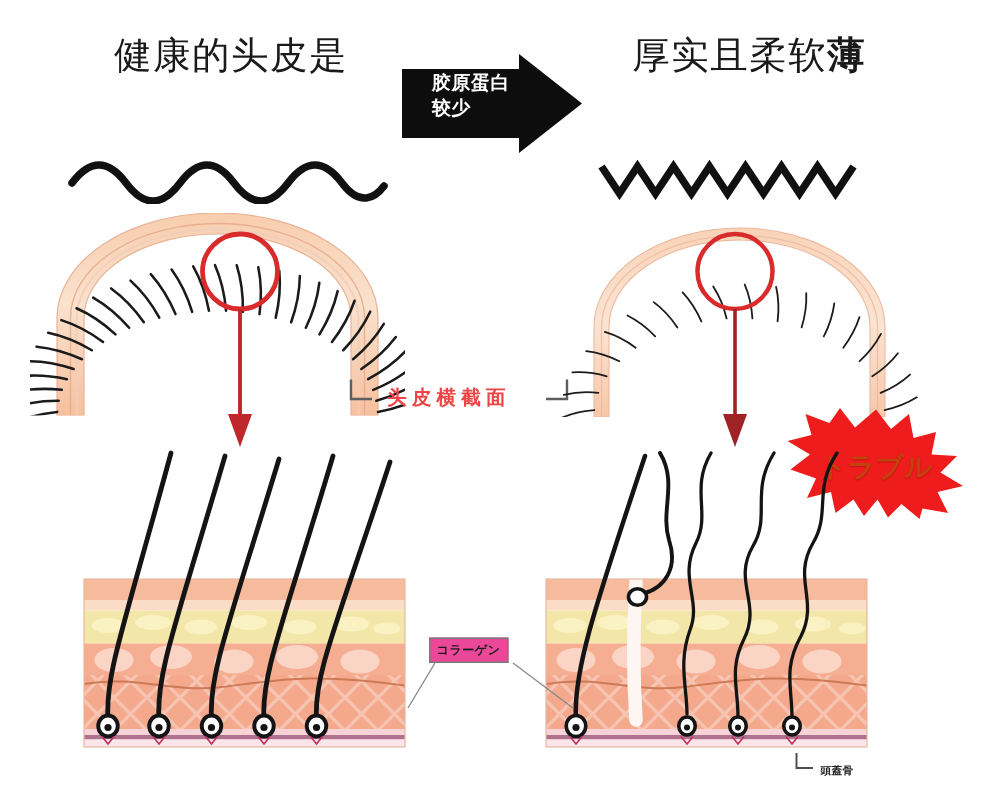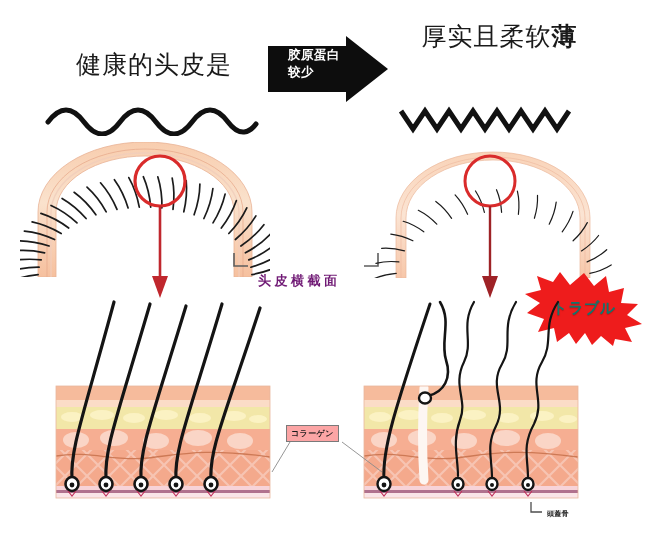--- a/index.html
+++ b/index.html
@@ -4,46 +4,46 @@
 <style>
   html,body{margin:0;padding:0;background:#fff;}
   body{width:656px;height:534px;overflow:hidden;
        font-family:"DejaVu Sans","Liberation Sans",sans-serif;color:#1a1a1a;}
   #stage{position:relative;width:656px;height:534px;background:#ffffff;}
 
   .abs{position:absolute;}
 
   
   .head-block{position:absolute;text-align:center;line-height:1.18;}
-  .head-l1{font-size:25px;letter-spacing:1px;font-weight:500;white-space:nowrap;margin-top:28px;}
+  .head-l1{font-size:25px;letter-spacing:1px;font-weight:500;white-space:nowrap;}
   .head-l2{font-size:29px;letter-spacing:1px;font-weight:bold;white-space:nowrap;}
   .head-r1{font-size:25px;letter-spacing:1px;font-weight:500;white-space:nowrap;}
   .head-r2{font-size:26px;letter-spacing:1px;font-weight:500;white-space:nowrap;}
   .big-bold{font-size:33px;font-weight:bold;}
   .semi-bold{font-weight:bold;}
 
   
   .arrow-wrap{position:absolute;left:268px;top:36px;width:120px;height:66px;}
   .arrow-label{position:absolute;left:20px;top:11px;width:74px;
                color:#fff;font-size:12.5px;font-weight:bold;line-height:1.32;
                letter-spacing:.5px;}
 
   
   .cross-label{position:absolute;font-size:13px;letter-spacing:3.5px;
-               font-weight:bold;white-space:nowrap;color:#701a75;margin-top:16px;}
+               font-weight:bold;white-space:nowrap;color:#ef4444;}
   .skull-label{position:absolute;font-size:7px;letter-spacing:.3px;
                font-weight:bold;white-space:nowrap;color:#242424;}
-  .collagen-box{position:absolute;border:1px solid #7a7a7a;background:#fca5a5;
+  .collagen-box{position:absolute;border:1px solid #7a7a7a;background:#ec4899;
                 font-size:8px;letter-spacing:.4px;padding:2px 4px;
                 color:#1a1a1a;white-space:nowrap;font-weight:bold;}
 
   
   .burst{position:absolute;left:524px;top:272px;width:120px;height:74px;}
   .burst-text{position:absolute;left:0;top:27px;width:120px;text-align:center;
-              color:#0f766e;font-size:15px;font-weight:bold;letter-spacing:.5px;
+              color:#c2410c;font-size:18px;font-weight:bold;letter-spacing:.5px;
               text-shadow:0 1px 1px rgba(120,0,0,.35);}
 
   svg{display:block;}
 </style>
 </head>
 <body>
 
 <div id="stage">
 
   <div class="head-block" style="left:44px;top:22px;width:220px;">

